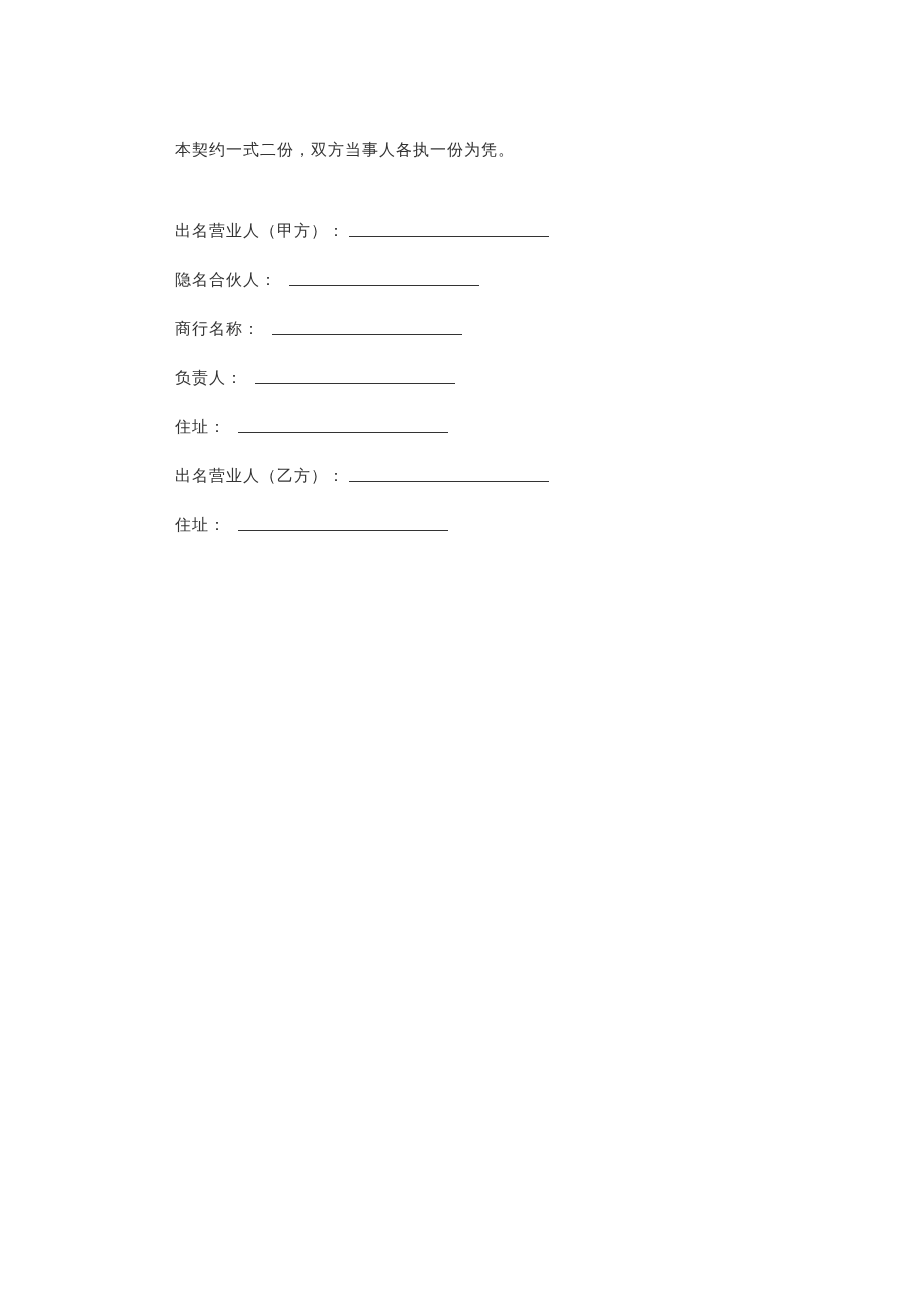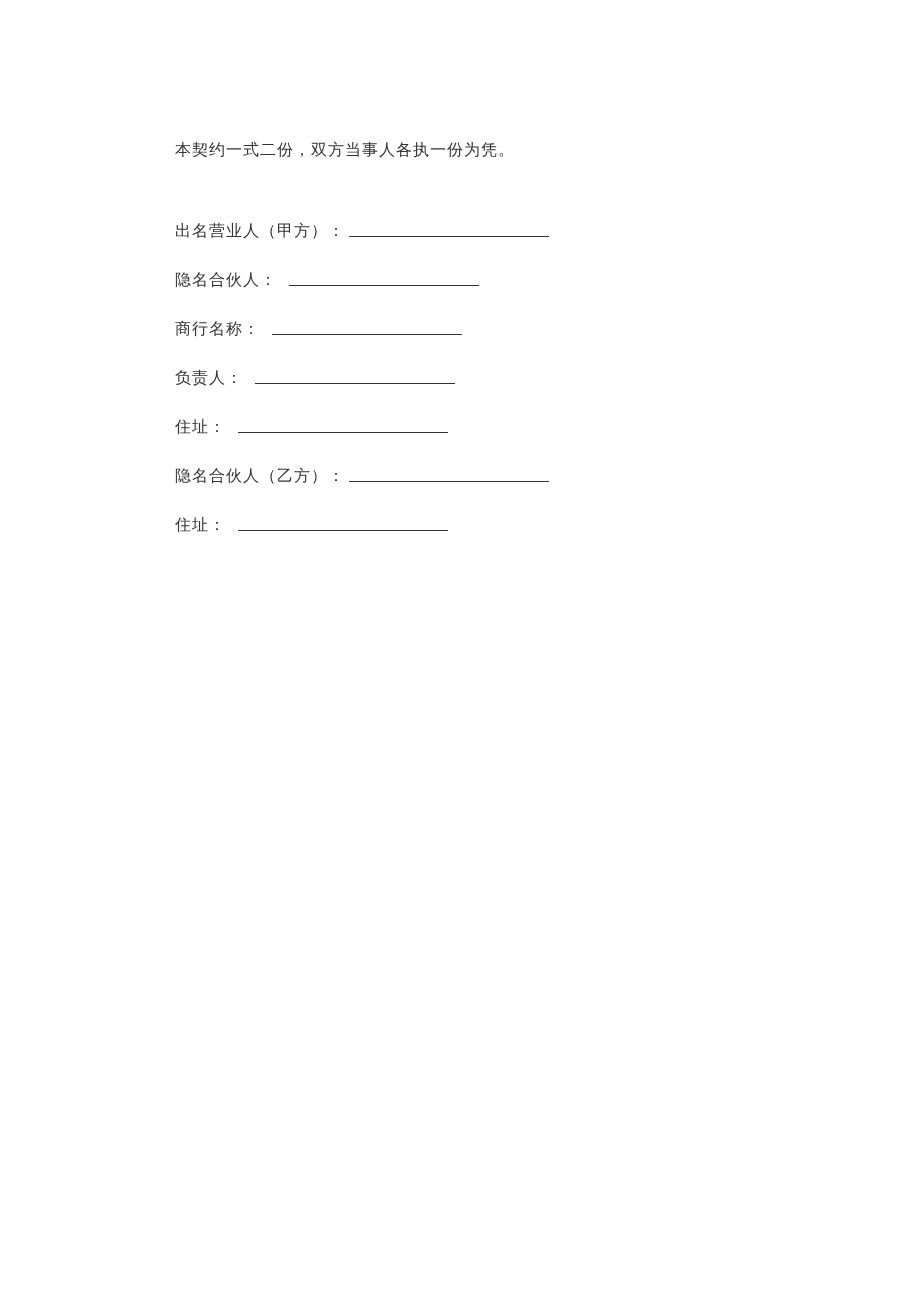--- a/index.html
+++ b/index.html
@@ -78,20 +78,20 @@
   <span class="field-label">负责人：</span>
   <span class="underline underline-med2"></span>
 </div>
 
 <div class="field-line">
   <span class="field-label">住址：</span>
   <span class="underline underline-med3"></span>
 </div>
 
 <div class="field-line">
-  <span class="field-label">隐名合伙人（乙方）：</span>
+  <span class="field-label">出名营业人（乙方）：</span>
   <span class="underline underline-long"></span>
 </div>
 
 <div class="field-line">
   <span class="field-label">住址：</span>
   <span class="underline underline-med3"></span>
 </div>
 
 </body></html>

